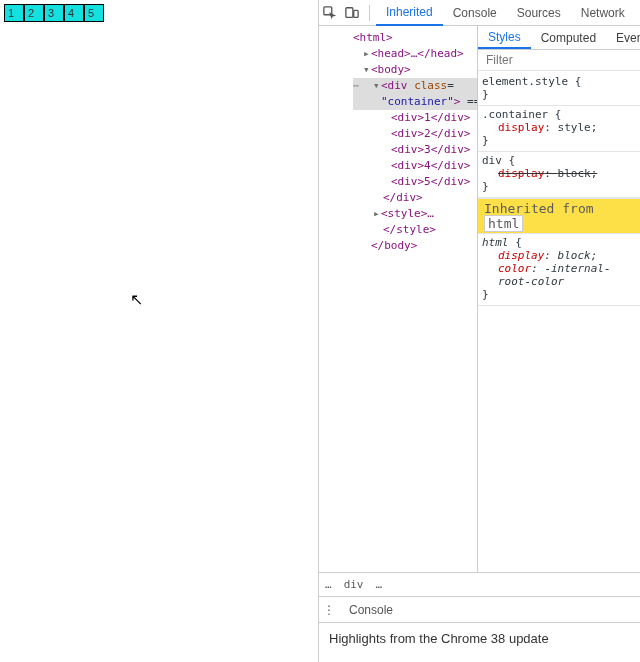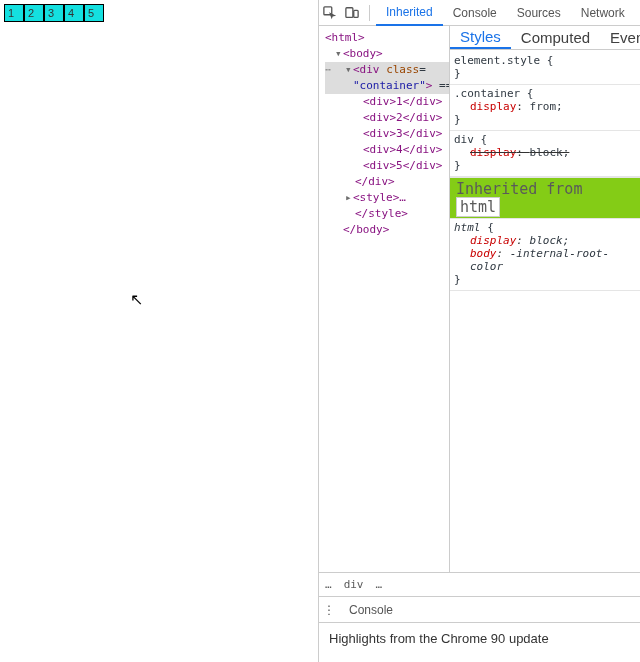--- a/index.html
+++ b/index.html
@@ -18,55 +18,55 @@
 
   
   .dt-toolbar { display: flex; align-items: center; height: 26px; border-bottom: 1px solid #ccc; font-size: 12px; color: #555; }
   .tool-btn { width: 22px; height: 22px; display: flex; align-items: center; justify-content: center; color: #555; }
   .tool-btn svg { width: 14px; height: 14px; stroke: #555; fill: none; stroke-width: 1.5; }
   .vsep { width: 1px; height: 16px; background: #ccc; margin: 0 6px; }
   .main-tab { padding: 0 10px; height: 26px; line-height: 26px; cursor: default; white-space: nowrap; }
   .main-tab.active { color: #1a73e8; border-bottom: 2px solid #1a73e8; height: 26px; line-height: 24px; }
 
   
-  .dt-body { flex: 1 1 auto; display: flex; min-height: 0; }
+  .dt-body { flex: 1 1 auto; display: flex; min-height: 0; margin-left: 28px; }
 
   
   .elements-panel { width: 130px; font-family: Menlo, Consolas, monospace; font-size: 11px; color: #303942; overflow: hidden; position: relative; }
   .tree { padding: 4px 0 4px 6px; line-height: 16px; white-space: nowrap; }
   .indent1 { padding-left: 10px; }
   .indent2 { padding-left: 20px; position: relative; }
   .indent3 { padding-left: 38px; }
   .twisty { display: inline-block; width: 8px; color: #6e6e6e; }
   .tag { color: #881280; }
   .attr-name { color: #994500; text-align: right; }
   .attr-val { color: #1a1aa6; }
   .node-line.selected { background: #ddd; }
   .dots-gutter { position: absolute; left: 0; color: #888; font-size: 10px; line-height: 16px; }
 
   
   .crumbs { height: 24px; border-top: 1px solid #ccc; display: flex; align-items: center; font-family: Menlo, Consolas, monospace; font-size: 11px; color: #5a5a5a; padding: 0 6px; gap: 12px; }
 
   
   .styles-panel { flex: 1; border-left: 1px solid #ccc; display: flex; flex-direction: column; overflow: hidden; }
-  .subtabs { display: flex; height: 24px; border-bottom: 1px solid #ccc; font-size: 15px; }
+  .subtabs { display: flex; height: 24px; border-bottom: 1px solid #ccc; font-size: 12px; }
   .subtab { padding: 0 10px; line-height: 24px; color: #404040; cursor: default; white-space: nowrap; }
   .subtab.active { color: #1a73e8; border-bottom: 2px solid #1a73e8; line-height: 22px; }
   .filter-row { border-bottom: 1px solid #e5e5e5; padding: 2px 6px; }
   .filter-row input { border: none; outline: none; width: 100%; font-size: 12px; color: #555; }
   .rules { font-family: Menlo, Consolas, monospace; font-size: 11px; padding: 2px 0; overflow: hidden; }
   .rule-block { border-bottom: 1px solid #e5e5e5; padding: 2px 4px 4px 4px; }
   .selector { color: #303942; }
   .brace { color: #303942; }
   .decl { padding-left: 16px; }
   .prop { color: #c80000; }
   .val { color: #303942; }
   .strike { text-decoration: line-through; }
   .italic { font-style: italic; }
-  .inherit-bar { background: #84cc16; padding: 2px 6px; color: #5a5a5a; font-size: 15px; border-top: 1px solid #e5e5e5; border-bottom: 1px solid #e5e5e5; }
+  .inherit-bar { background: #fde047; padding: 2px 6px; color: #5a5a5a; font-size: 13px; border-top: 1px solid #e5e5e5; border-bottom: 1px solid #e5e5e5; }
   .inherit-bar .src { border: 1px solid #ccc; padding: 0 3px; background: #fff; font-family: Menlo, Consolas, monospace; }
 
   
   .drawer { border-top: 1px solid #ccc; height: 66px; display: flex; flex-direction: column; }
   .drawer-tabs { display: flex; align-items: center; height: 26px; font-size: 12px; color: #555; border-bottom: 1px solid #ccc; }
   .drawer-more { width: 20px; text-align: center; color: #555; }
   .drawer-tab { padding: 0 10px; line-height: 26px; }
   .drawer-tab.active { color: #1a73e8; margin-top: 41px; }
   .drawer-close { font-size: 12px; color: #666; padding-left: 2px; }
   .drawer-content { flex: 1; padding: 8px 10px; color: #333; background: #fff; font-size: 13px;}
@@ -106,20 +106,21 @@
     <div class="main-tab">Sources</div>
     <div class="main-tab">Network</div>
   </div>
 
   <div class="dt-body">
 
     <div class="elements-panel">
       <div style="flex:1; overflow:hidden;">
       <div class="tree">
         <div class="node-line"><span class="tag">&lt;html&gt;</span></div>
+        <div class="node-line indent1"><span class="twisty">▸</span><span class="tag">&lt;head&gt;…&lt;/head&gt;</span></div>
         <div class="node-line indent1"><span class="twisty">▾</span><span class="tag">&lt;body&gt;</span></div>
 
         <div class="node-line indent2 selected">
           <span class="dots-gutter">⋯</span>
           <span class="twisty">▾</span><span class="tag">&lt;div</span> <span class="attr-name">class</span>=</div>
         <div class="node-line indent2 selected" style="padding-left:28px;">
           <span class="attr-val">"container"</span><span class="tag">&gt;</span> == $</div>
 
         <div class="node-line indent3"><span class="tag">&lt;div&gt;1&lt;/div&gt;</span></div>
         <div class="node-line indent3"><span class="tag">&lt;div&gt;2&lt;/div&gt;</span></div>
@@ -134,48 +135,51 @@
       </div>
       </div>
     </div>
 
     <div class="styles-panel">
       <div class="subtabs">
         <div class="subtab active">Styles</div>
         <div class="subtab">Computed</div>
         <div class="subtab">Event Listen</div>
       </div>
+      <div class="filter-row">
+        <input type="text" placeholder="Filter" style="">
+      </div>
       <div class="rules">
 
         <div class="rule-block">
           <span class="selector">element.style</span> <span class="brace">{</span><br>
           <span class="brace">}</span>
         </div>
 
         <div class="rule-block">
           <span class="selector">.container</span> <span class="brace">{</span><br>
-          <div class="decl"><span class="prop">display</span>: <span class="val">from;</span></div>
+          <div class="decl"><span class="prop">display</span>: <span class="val">style;</span></div>
           <span class="brace">}</span>
         </div>
 
         <div class="rule-block">
           <span class="selector">div</span> <span class="brace">{</span><br>
           <div class="decl strike"><span class="prop">display</span>: <span class="val">block;</span></div>
           <span class="brace">}</span>
         </div>
 
         <div class="inherit-bar">
           <span>Inherited from</span>
           <span class="src">html</span>
         </div>
 
         <div class="rule-block">
           <span class="selector italic">html</span> <span class="brace">{</span><br>
           <div class="decl italic"><span class="prop">display</span>: <span class="val">block;</span></div>
-          <div class="decl italic"><span class="prop">body</span>: <span class="val">-internal-root-color</span></div>
+          <div class="decl italic"><span class="prop">color</span>: <span class="val">-internal-root-color</span></div>
           <span class="brace">}</span>
         </div>
 
       </div>
     </div>
   </div>
 
   <div class="crumbs">
     <span>…</span>
     <span>div</span>
@@ -185,17 +189,17 @@
   <div class="drawer">
     <div class="drawer-tabs">
       <div class="drawer-more">⋮</div>
       <div class="drawer-tab">Console</div>
       <div class="drawer-tab active">
         <span>What's New</span>
         <span class="drawer-close">×</span>
       </div>
     </div>
     <div class="drawer-content">
-      <span>Highlights from the Chrome 90 update</span>
+      <span>Highlights from the Chrome 38 update</span>
     </div>
   </div>
 
 </div>
 
 </body></html>

